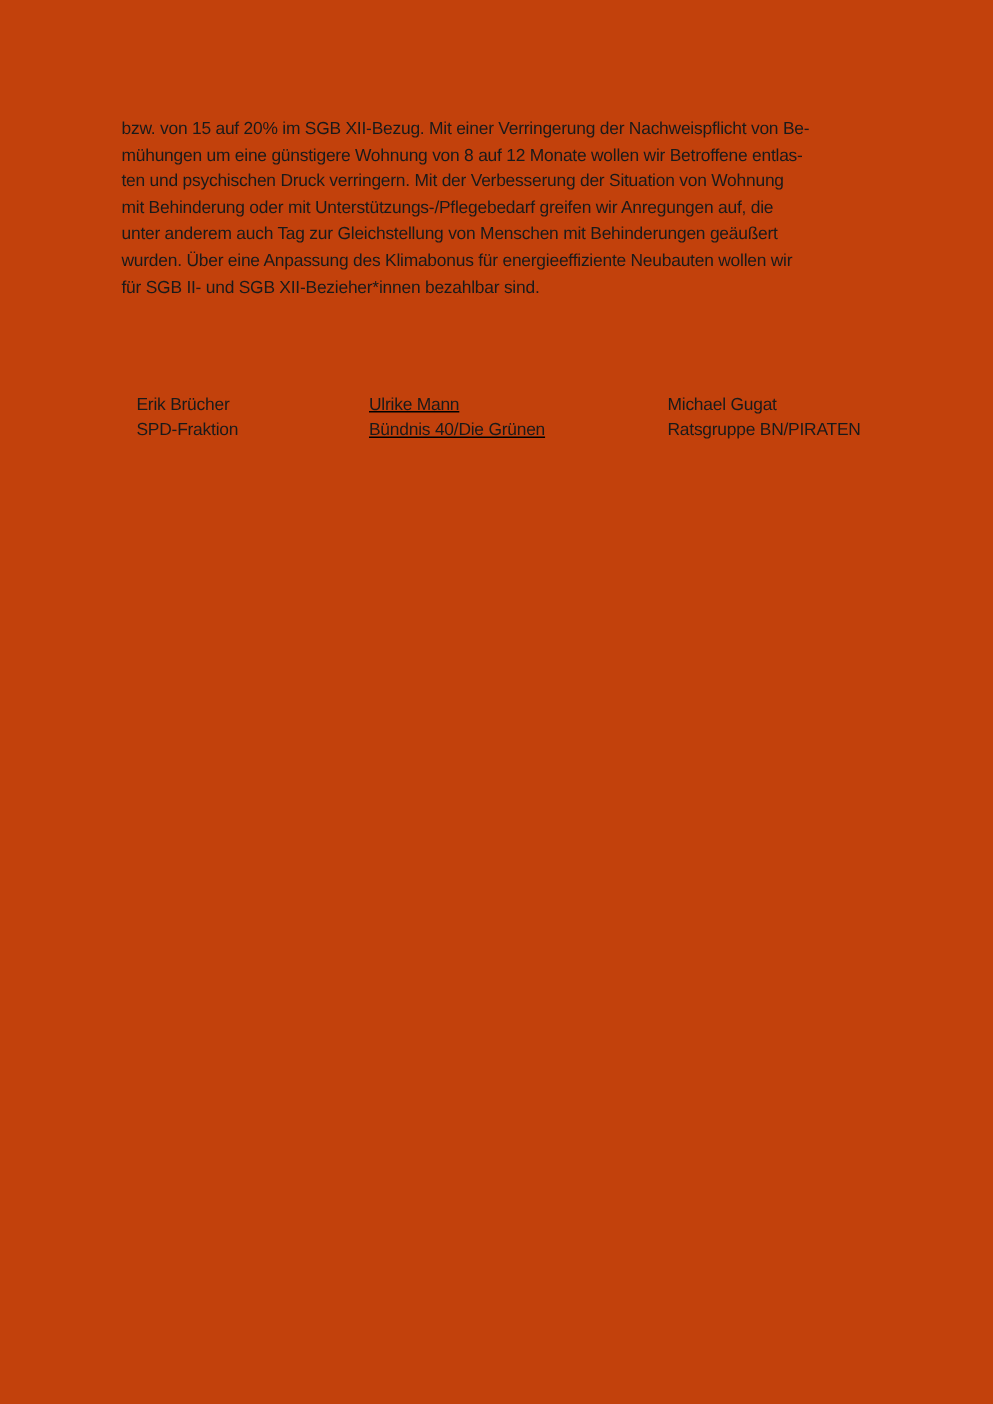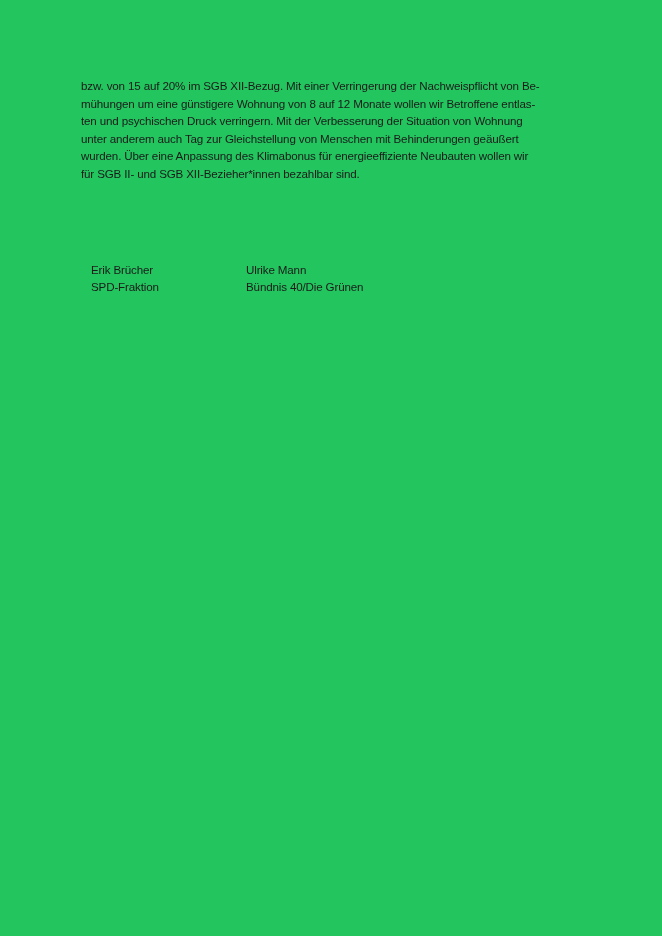--- a/index.html
+++ b/index.html
@@ -1,50 +1,55 @@
 <!DOCTYPE html>
 <html><head>
   <meta charset="utf-8">
   <style>
     html, body { margin: 0; padding: 0; background: #ffffff; }
     body { width: 662px; height: 936px; position: relative; overflow: hidden; }
-    .page { position: absolute; left: 0; top: 0; width: 662px; height: 936px; background: #22c55e; }
+    .page { position: absolute; left: 0; top: 0; width: 662px; height: 936px; background: #c2410c; }
     .para { position: absolute; left: 81px; top: 77px; width: 520px; margin: 0; }
     .line {
       font-family: "Liberation Sans", sans-serif;
       font-size: 11.6px;
       line-height: 17.6px;
       color: #1a1a1a;
       white-space: nowrap;
       display: block;
       letter-spacing: -0.15px;
     }
     .sigs { position: absolute; left: 81px; top: 261px; width: 520px; height: 40px; }
     .sig { position: absolute; top: 0; }
     .sig .line { line-height: 17px; margin-left: 10px; }
     .sig-0 { left: 0; }
-    .sig-1 { left: 155px; }
+    .sig-1 { left: 155px; text-decoration: underline; }
     .sig-2 { left: 354px; }
   </style>
 </head>
 <body>
 
 <div class="page">
   <div class="para">
     <span class="line">bzw. von 15 auf 20% im SGB XII-Bezug. Mit einer Verringerung der Nachweispflicht von Be-</span>
     <span class="line">mühungen um eine günstigere Wohnung von 8 auf 12 Monate wollen wir Betroffene entlas-</span>
     <span class="line">ten und psychischen Druck verringern. Mit der Verbesserung der Situation von Wohnung</span>
+    <span class="line">mit Behinderung oder mit Unterstützungs-/Pflegebedarf greifen wir Anregungen auf, die</span>
     <span class="line">unter anderem auch Tag zur Gleichstellung von Menschen mit Behinderungen geäußert</span>
     <span class="line">wurden. Über eine Anpassung des Klimabonus für energieeffiziente Neubauten wollen wir</span>
     <span class="line">für SGB II- und SGB XII-Bezieher*innen bezahlbar sind.</span>
   </div>
 
   <div class="sigs">
     <div class="sig sig-0">
       <span class="line">Erik Brücher</span>
       <span class="line">SPD-Fraktion</span>
     </div>
     <div class="sig sig-1">
       <span class="line">Ulrike Mann</span>
       <span class="line">Bündnis 40/Die Grünen</span>
     </div>
+    <div class="sig sig-2">
+      <span class="line">Michael Gugat</span>
+      <span class="line">Ratsgruppe BN/PIRATEN</span>
+    </div>
   </div>
 </div>
 
 </body></html>

